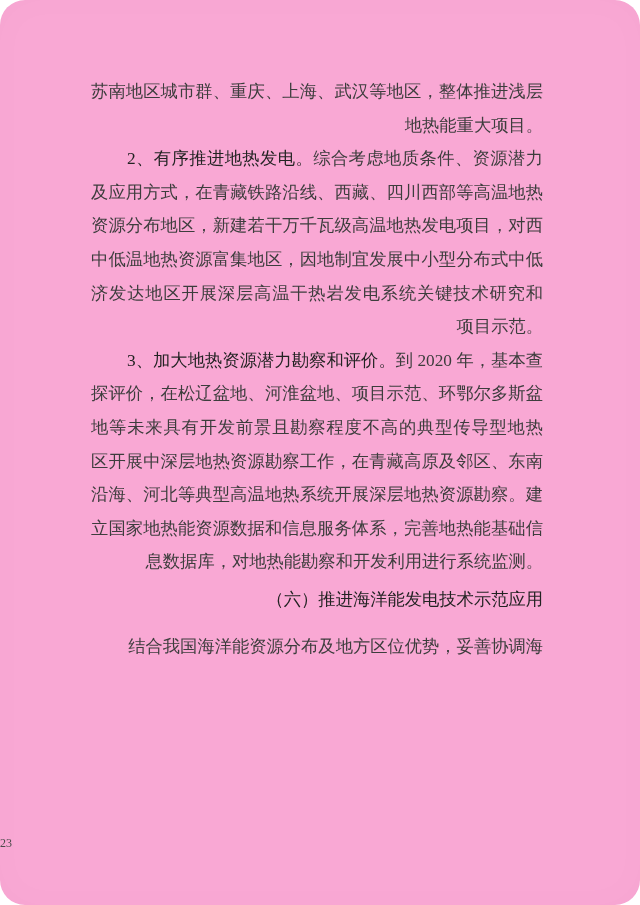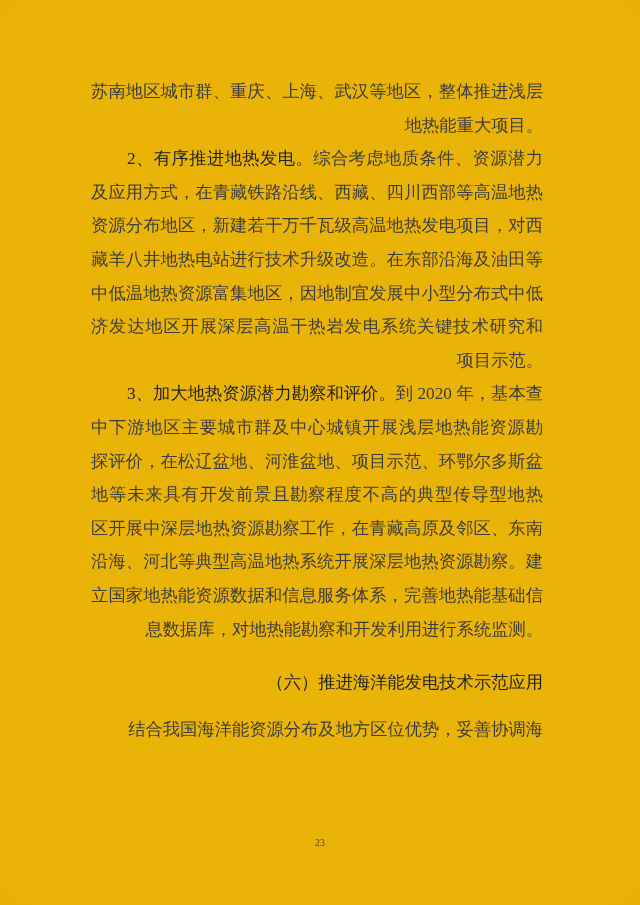--- a/index.html
+++ b/index.html
@@ -4,25 +4,26 @@
 <style>
   html, body {
     margin: 0;
     padding: 0;
     background: #ffffff;
   }
   .page {
     position: relative;
     width: 640px;
     height: 905px;
-    background: #eab308;
+    background: #f9a8d4;
     font-family: "Liberation Serif", "DejaVu Serif", serif;
     color: #3d3d3d;
     overflow: hidden;
     box-shadow: inset 0 0 40px rgba(0,0,0,0.015);
+    border-radius: 25px;
   }
   .text-block {
     position: absolute;
     left: 91px;
     top: 75px;
     width: 452px;
   }
   .line {
     height: 33.6px;
     line-height: 33.6px;
@@ -32,57 +33,54 @@
     white-space: normal;
   }
   .line.justify {
     text-align: justify;
     text-align-last: justify;
   }
   .line.indent {
     text-indent: 36px;
   }
   .line.heading {
-    margin-top: 20px;
+    margin-top: 4px;
     margin-bottom: 13px;
     margin-left: -8px;
   }
   .seg { color: #3d3d3d; }
   .seg.bold {
     font-weight: 400;
     color: #232323;
   }
   .page-number {
     position: absolute;
     top: 836px;
     left: 0;
     width: 100%;
-    text-align: center;
-    font-size: 10px;
+    font-size: 12px;
     line-height: 14px;
     color: #4a4a4a;
     font-family: "Liberation Serif", "DejaVu Serif", serif;
   }
 </style>
 </head>
 <body>
 
 <div class="page">
   <main class="text-block">
       <div class="line justify"><span class="seg">苏南地区城市群、重庆、上海、武汉等地区，整体推进浅层</span></div>
       <div class="line"><span class="seg">地热能重大项目。</span></div>
       <div class="line justify indent"><span class="seg bold">2、有序推进地热发电。</span><span class="seg">综合考虑地质条件、资源潜力</span></div>
       <div class="line justify"><span class="seg">及应用方式，在青藏铁路沿线、西藏、四川西部等高温地热</span></div>
       <div class="line justify"><span class="seg">资源分布地区，新建若干万千瓦级高温地热发电项目，对西</span></div>
-      <div class="line justify"><span class="seg">藏羊八井地热电站进行技术升级改造。在东部沿海及油田等</span></div>
       <div class="line justify"><span class="seg">中低温地热资源富集地区，因地制宜发展中小型分布式中低</span></div>
       <div class="line justify"><span class="seg">济发达地区开展深层高温干热岩发电系统关键技术研究和</span></div>
       <div class="line"><span class="seg">项目示范。</span></div>
       <div class="line justify indent"><span class="seg bold">3、加大地热资源潜力勘察和评价。</span><span class="seg">到 2020 年，基本查</span></div>
-      <div class="line justify"><span class="seg">中下游地区主要城市群及中心城镇开展浅层地热能资源勘</span></div>
       <div class="line justify"><span class="seg">探评价，在松辽盆地、河淮盆地、项目示范、环鄂尔多斯盆</span></div>
       <div class="line justify"><span class="seg">地等未来具有开发前景且勘察程度不高的典型传导型地热</span></div>
       <div class="line justify"><span class="seg">区开展中深层地热资源勘察工作，在青藏高原及邻区、东南</span></div>
       <div class="line justify"><span class="seg">沿海、河北等典型高温地热系统开展深层地热资源勘察。建</span></div>
       <div class="line justify"><span class="seg">立国家地热能资源数据和信息服务体系，完善地热能基础信</span></div>
       <div class="line"><span class="seg">息数据库，对地热能勘察和开发利用进行系统监测。</span></div>
       <div class="line heading"><span class="seg bold">（六）推进海洋能发电技术示范应用</span></div>
       <div class="line indent"><span class="seg">结合我国海洋能资源分布及地方区位优势，妥善协调海</span></div>
     </main>
   <div class="page-number">23</div>

